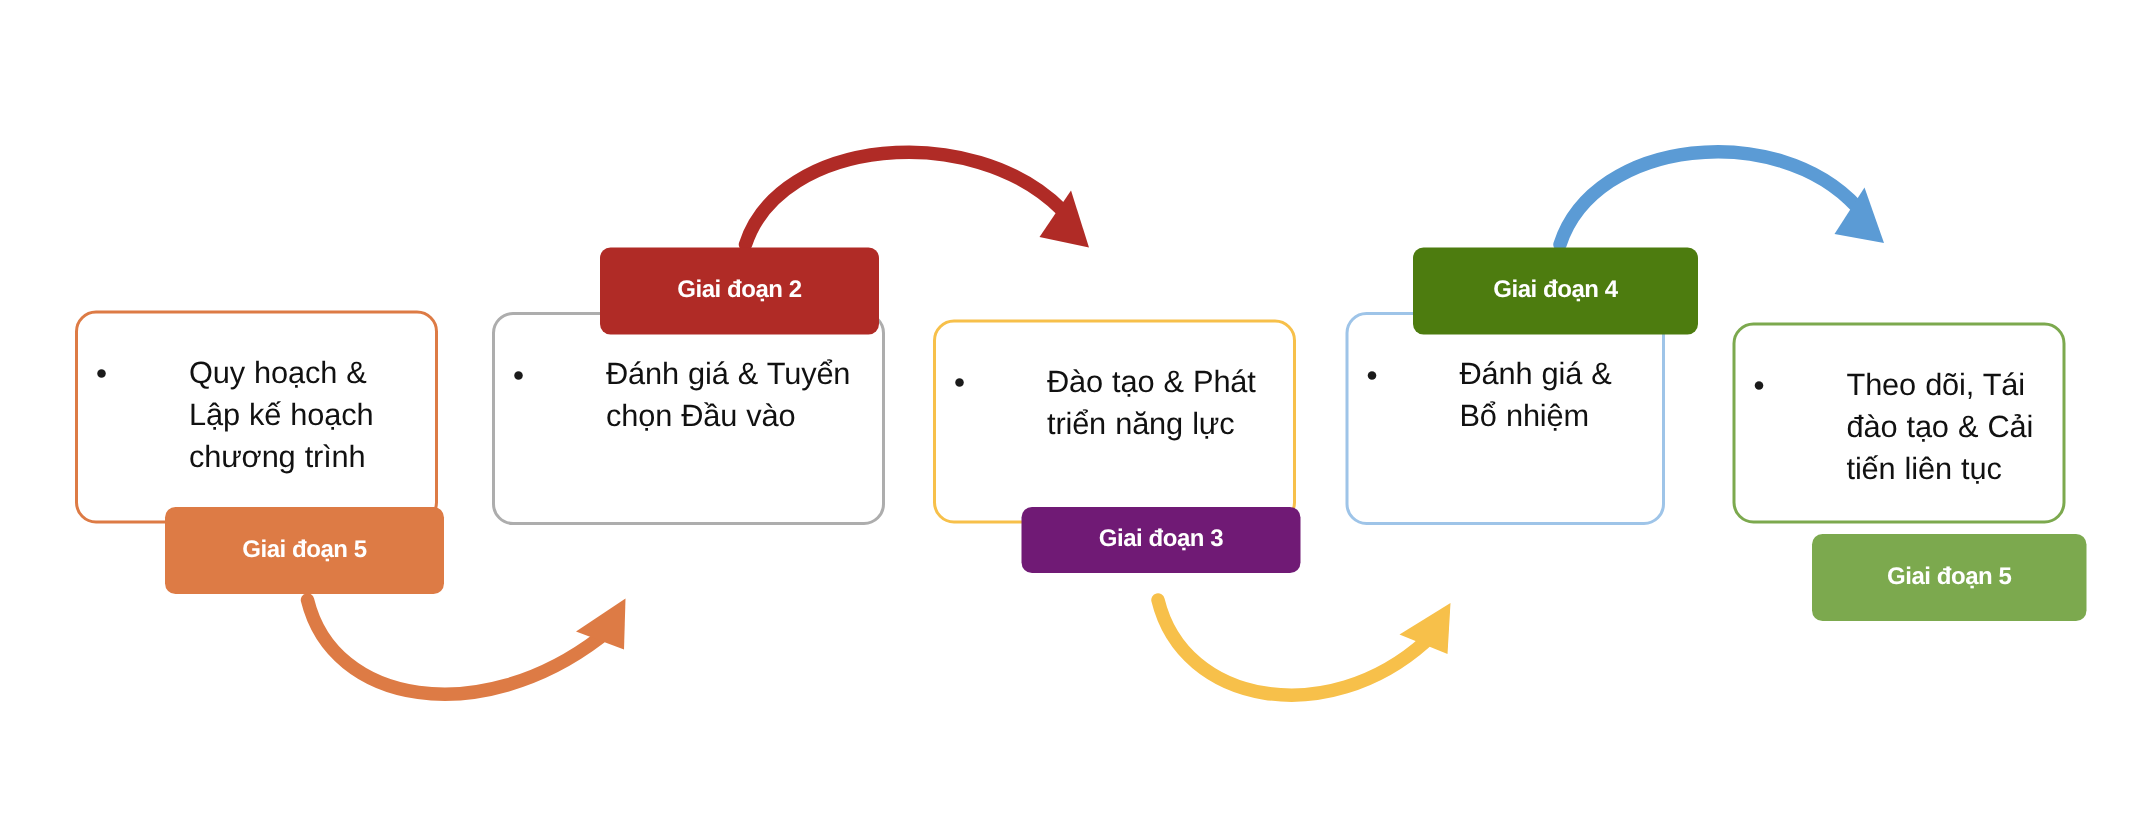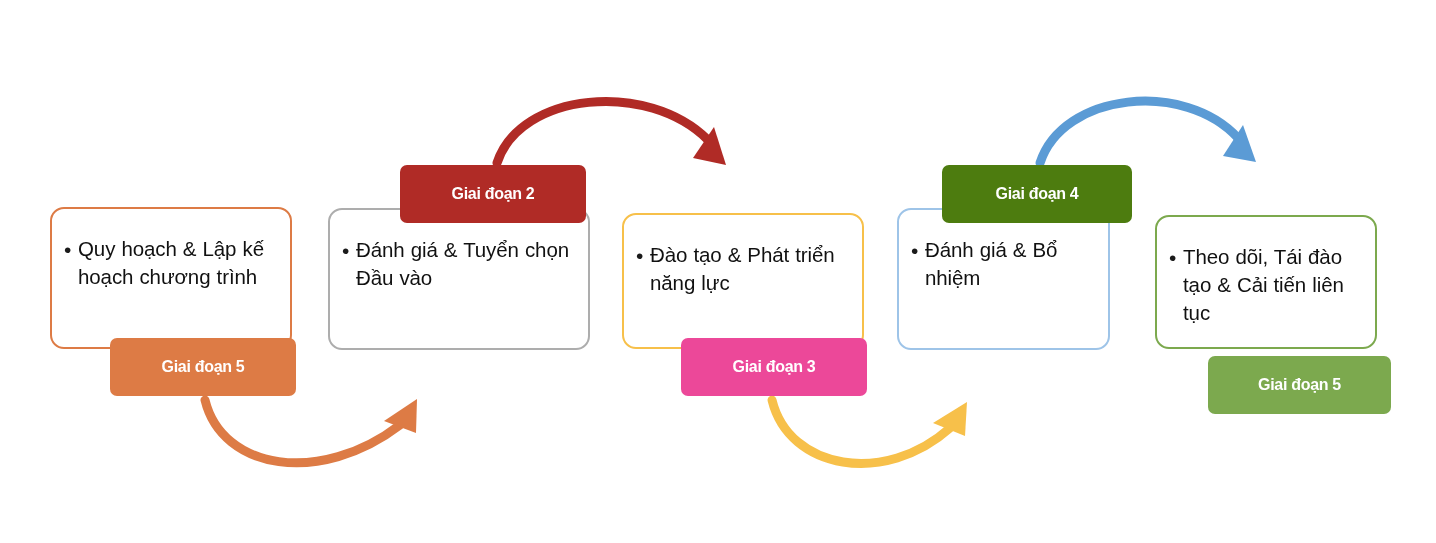--- a/index.html
+++ b/index.html
@@ -52,20 +52,21 @@
     color: #1a1a1a;
     text-align: left;
   }
   .card-text {
     flex: 1 1 auto;
     font-size: 20.5px;
     line-height: 28px;
     color: #111111;
     letter-spacing: -0.1px;
     word-spacing: 0.5px;
+    margin-left: 48px;
   }
   .tab {
     position: absolute;
     box-sizing: border-box;
     border-radius: 7px;
     color: #ffffff;
     font-size: 16px;
     font-weight: bold;
     letter-spacing: -0.3px;
     display: flex;
@@ -122,21 +123,21 @@
     </div>
   </div>
 
   <div class="stage">
     <div class="card" style="left:622px; top:213px; width:242px; height:136px; border-color:#F7C04A;">
       <div class="card-body">
         <span class="bullet">•</span>
         <span class="card-text">Đào tạo &amp; Phát triển năng lực</span>
       </div>
     </div>
-    <div class="tab" style="left:681px; top:338px; width:186px; height:58px; background:#ec4899;">
+    <div class="tab" style="left:681px; top:338px; width:186px; height:44px; background:#701a75;">
       <span>Giai đoạn 3</span>
     </div>
   </div>
 
   <div class="stage">
     <div class="card" style="left:897px; top:208px; width:213px; height:142px; border-color:#9EC4E8;">
       <div class="card-body">
         <span class="bullet">•</span>
         <span class="card-text">Đánh giá &amp; Bổ nhiệm</span>
       </div>

